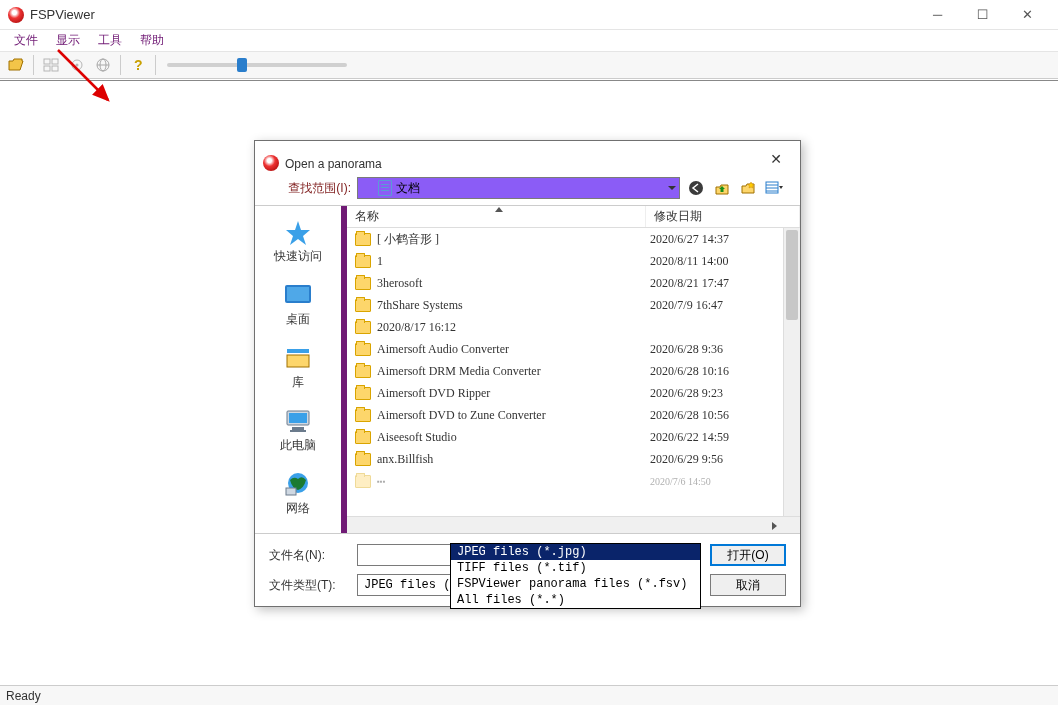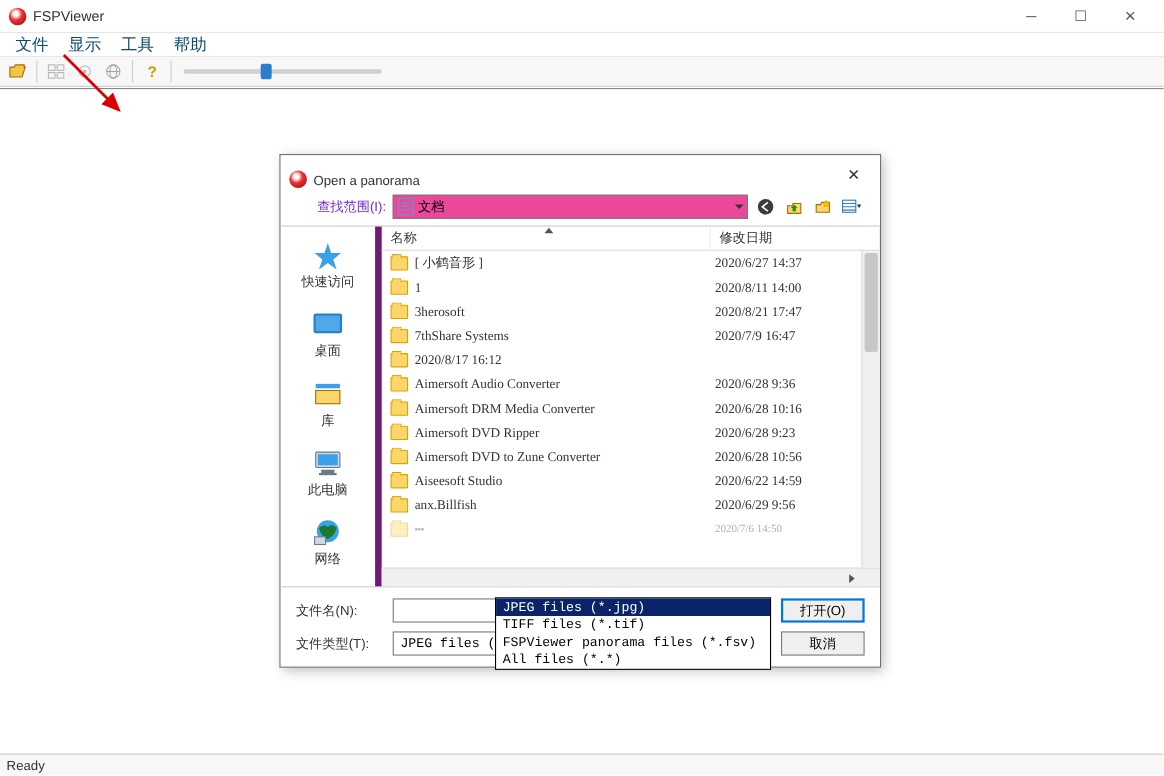--- a/index.html
+++ b/index.html
@@ -34,21 +34,21 @@
   color: #555; font-size: 13px;
 }
 .menubar {
   height: 22px;
   display: flex;
   align-items: center;
   padding: 0 6px;
   gap: 2px;
   border-bottom: 1px solid #e5e5e5;
 }
-.menubar .menu-item { padding: 2px 8px; color: #0c4a6e; font-size: 15px; }
+.menubar .menu-item { padding: 2px 8px; color: #701a75; font-size: 12px; }
 .toolbar {
   height: 27px;
   display: flex;
   align-items: center;
   padding: 0 4px;
   border-bottom: 1px solid #ccc;
   background: #f7f7f7;
   gap: 2px;
 }
 .toolbar .tb-btn {
@@ -116,28 +116,28 @@
 .dialog-title .dlg-close {
   width: 32px; height: 24px;
   display: flex; align-items: center; justify-content: center;
   font-size: 14px; color: #333;
 }
 .dlg-row {
   display: flex; align-items: center;
   padding: 6px 12px;
   gap: 6px;
 }
-.dlg-row .lbl { width: 84px; text-align: right; color: #6d28d9; }
+.dlg-row .lbl { width: 84px; text-align: right; color: #7f1d1d; }
 .dlg-row .combo {
   flex: 1;
   height: 22px;
   border: 1px solid #7a7a7a;
-  background: #ec4899;
-  display: flex; align-items: center;
-  padding: 0 4px;
+  background: #8b5cf6;
+  display: flex; align-items: center;
+  padding: 0 20px;
   position: relative;
 }
 .combo .doc-ic {
   width: 14px; height: 16px;
   border: 1px solid #5a9bd5;
   border-radius: 1px;
   position: relative;
   margin-right: 4px;
 }
 .combo .doc-ic::after {

